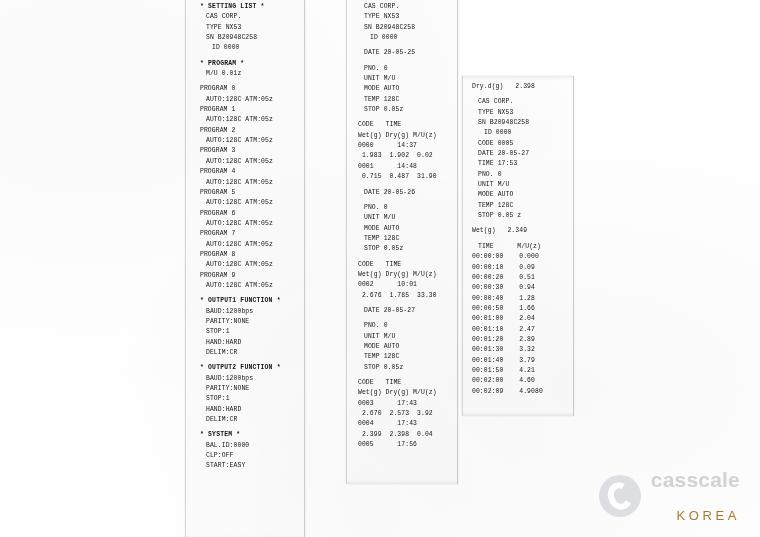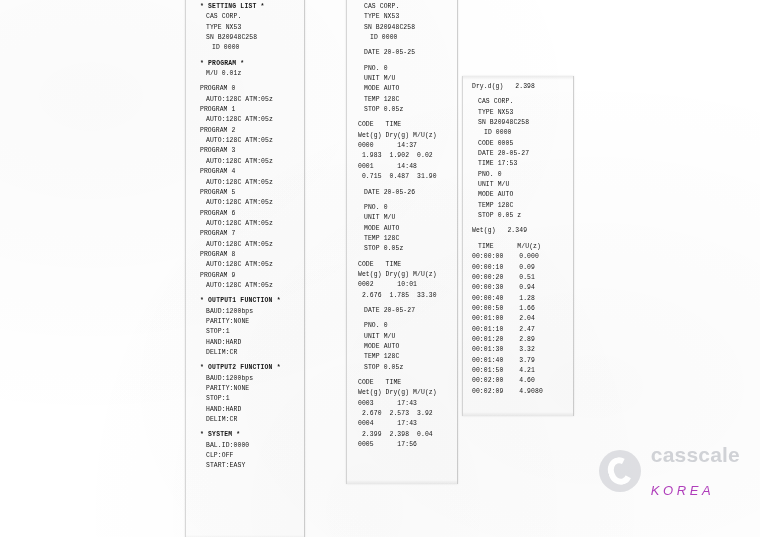--- a/index.html
+++ b/index.html
@@ -67,25 +67,26 @@
     background:
       radial-gradient(ellipse at 12% 18%, rgba(0,0,0,0.020), rgba(0,0,0,0) 55%),
       radial-gradient(ellipse at 78% 72%, rgba(0,0,0,0.018), rgba(0,0,0,0) 60%),
       radial-gradient(ellipse at 48% 95%, rgba(0,0,0,0.015), rgba(0,0,0,0) 55%);
   }
 
   
   .watermark {
     position: absolute;
     right: 20px;
-    bottom: 40px;
+    bottom: 15px;
     display: flex;
     align-items: center;
     gap: 10px;
     opacity: 0.85;
+    text-align: right;
   }
   .wm-mark {
     width: 42px; height: 42px;
     border-radius: 50%;
     background: #d9dade;
     position: relative;
     flex: none;
   }
   .wm-mark::after {
     content: "";
@@ -102,24 +103,23 @@
   .wm-name {
     font-family: "Liberation Sans", sans-serif;
     font-size: 21px;
     font-weight: bold;
     color: #c9cbd0;
     letter-spacing: 0.2px;
   }
   .wm-sub {
     font-family: "Liberation Sans", sans-serif;
     font-size: 13px;
-    color: #a21caf;
+    color: #a16207;
     letter-spacing: 3.6px;
     margin-top: 19px;
-    font-style: italic;
   }
 </style>
 </head>
 <body>
 
 <div class="page">
 
   <div class="strip s1">
 
     <div class="edge-bot"></div>

